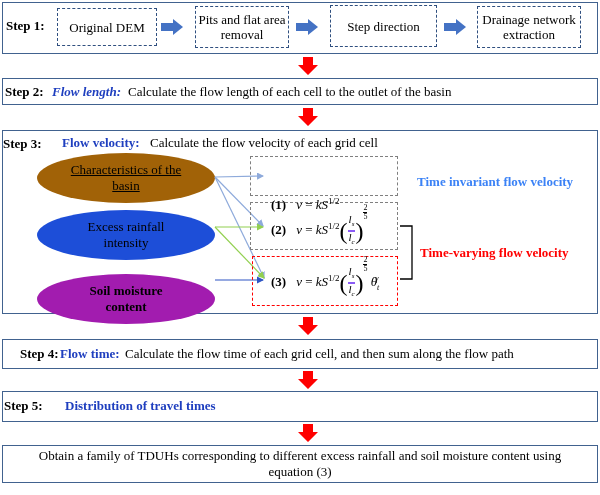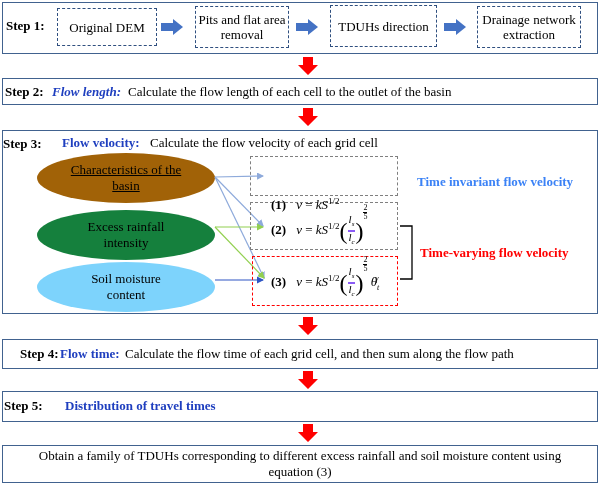--- a/index.html
+++ b/index.html
@@ -44,21 +44,21 @@
 <svg class="blue-arrow" style="left:161px;top:19px;" viewBox="0 0 22 16">
   <polygon points="0,4 12,4 12,0 22,8 12,16 12,12 0,12" fill="#4472c4"></polygon>
 </svg>
 <div class="dash-box" style="left:195px;top:6px;width:94px;height:42px;text-align:center;">
   <span>Pits and flat area removal</span>
 </div>
 <svg class="blue-arrow" style="left:296px;top:19px;" viewBox="0 0 22 16">
   <polygon points="0,4 12,4 12,0 22,8 12,16 12,12 0,12" fill="#4472c4"></polygon>
 </svg>
 <div class="dash-box" style="left:330px;top:5px;width:107px;height:42px;">
-  <span>TDUHs direction</span>
+  <span>Step direction</span>
 </div>
 <svg class="blue-arrow" style="left:444px;top:19px;" viewBox="0 0 22 16">
   <polygon points="0,4 12,4 12,0 22,8 12,16 12,12 0,12" fill="#4472c4"></polygon>
 </svg>
 <div class="dash-box" style="left:477px;top:6px;width:104px;height:42px;">
   <span>Drainage network extraction</span>
 </div>
 
 <svg class="red-arrow" style="left:298px;top:57px;" viewBox="0 0 20 18">
   <polygon points="5,0 15,0 15,8 20,8 10,18 0,8 5,8" fill="#ff0000"></polygon>
@@ -74,24 +74,24 @@
 </svg>
 
 <div class="step-box" style="left:2px;top:130px;width:596px;height:184px;"></div>
 <span class="step-label" style="left:3px;top:136px;">Step 3:</span>
 <span class="step-title" style="left:62px;top:135px;">Flow velocity:</span>
 <span class="step-desc" style="left:150px;top:135px;">Calculate the flow velocity of each grid cell</span>
 
 <div class="ellipse" style="left:37px;top:153px;width:178px;height:50px;background:#a16207;text-decoration:underline;">
   <span style="width:120px;">Characteristics of the basin</span>
 </div>
-<div class="ellipse" style="left:37px;top:210px;width:178px;height:50px;background:#15803d;">
+<div class="ellipse" style="left:37px;top:210px;width:178px;height:50px;background:#1d4ed8;">
   <span style="width:110px;">Excess rainfall intensity</span>
 </div>
-<div class="ellipse" style="left:37px;top:262px;width:178px;height:50px;background:#7dd3fc;">
+<div class="ellipse" style="left:37px;top:274px;width:178px;height:50px;background:#a21caf;font-weight:bold;">
   <span style="width:110px;">Soil moisture content</span>
 </div>
 
 <svg style="position:absolute;left:0;top:0;width:600px;height:495px;pointer-events:none;">
   <defs>
     <marker id="ah-lb" markerWidth="6" markerHeight="6" refX="5" refY="3" orient="auto">
         <path d="M0,0 L6,3 L0,6 z" fill="#8eaadb"></path>
       </marker>
     <marker id="ah-g" markerWidth="6" markerHeight="6" refX="5" refY="3" orient="auto">
         <path d="M0,0 L6,3 L0,6 z" fill="#92d050"></path>

